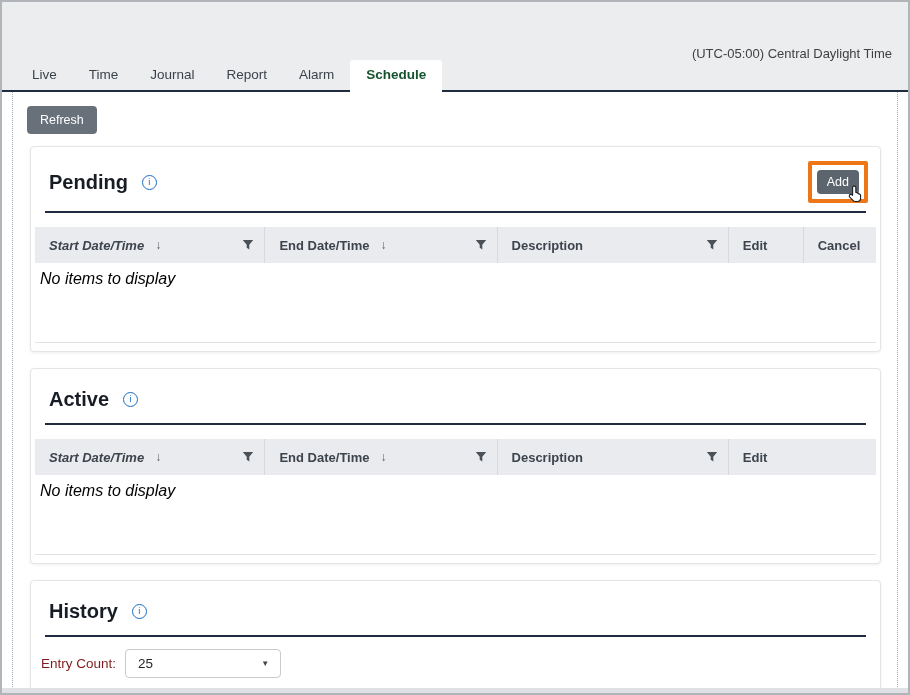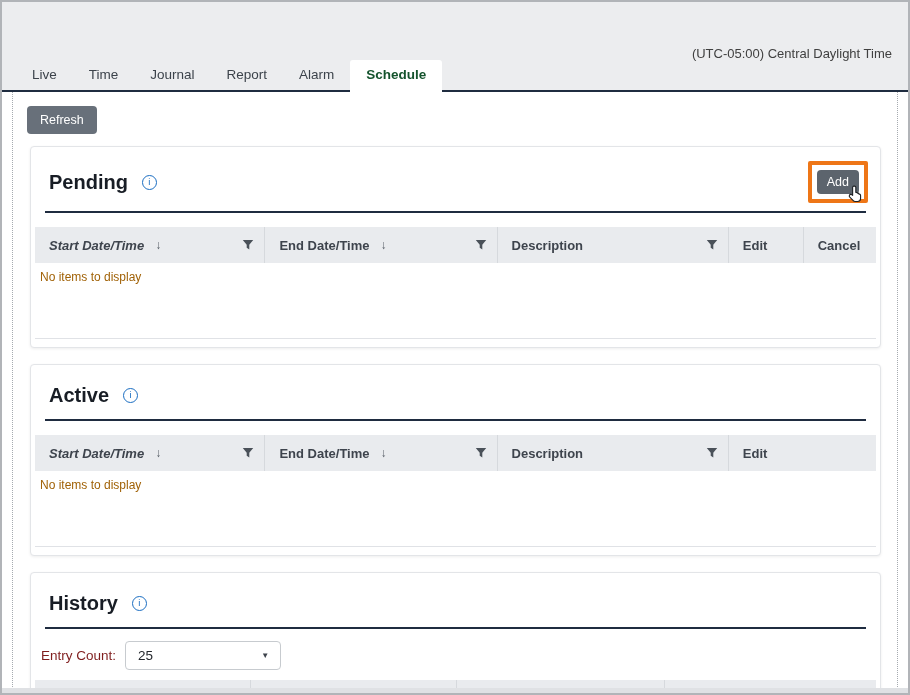--- a/index.html
+++ b/index.html
@@ -158,23 +158,24 @@
   }
   .th:last-child { border-right:none; }
   .sort-arrow {
     margin-left:11px;
     font-size:12px;
     font-weight:400;
     color:#5a6169;
   }
   .funnel { margin-left:auto; flex:0 0 auto; display:flex; cursor:pointer; }
   .tbody-empty {
-    font-size:12px;
-    color:#a16207;
+    font-size:16px;
+    color:#000000;
     padding:7px 0 0 5px;
+    font-style:italic;
   }
   .tbody-space-lg { height:55px; border-bottom:1px solid #e0e2e6; }
 
   
   .cw-date1 { width:27.4%;font-style:italic; }
   .cw-date2 { width:27.6%; }
   .cw-desc  { width:27.5%; }
   .cw-act1  { width:8.9%; }
   .cw-act2  { flex:1; }
   

